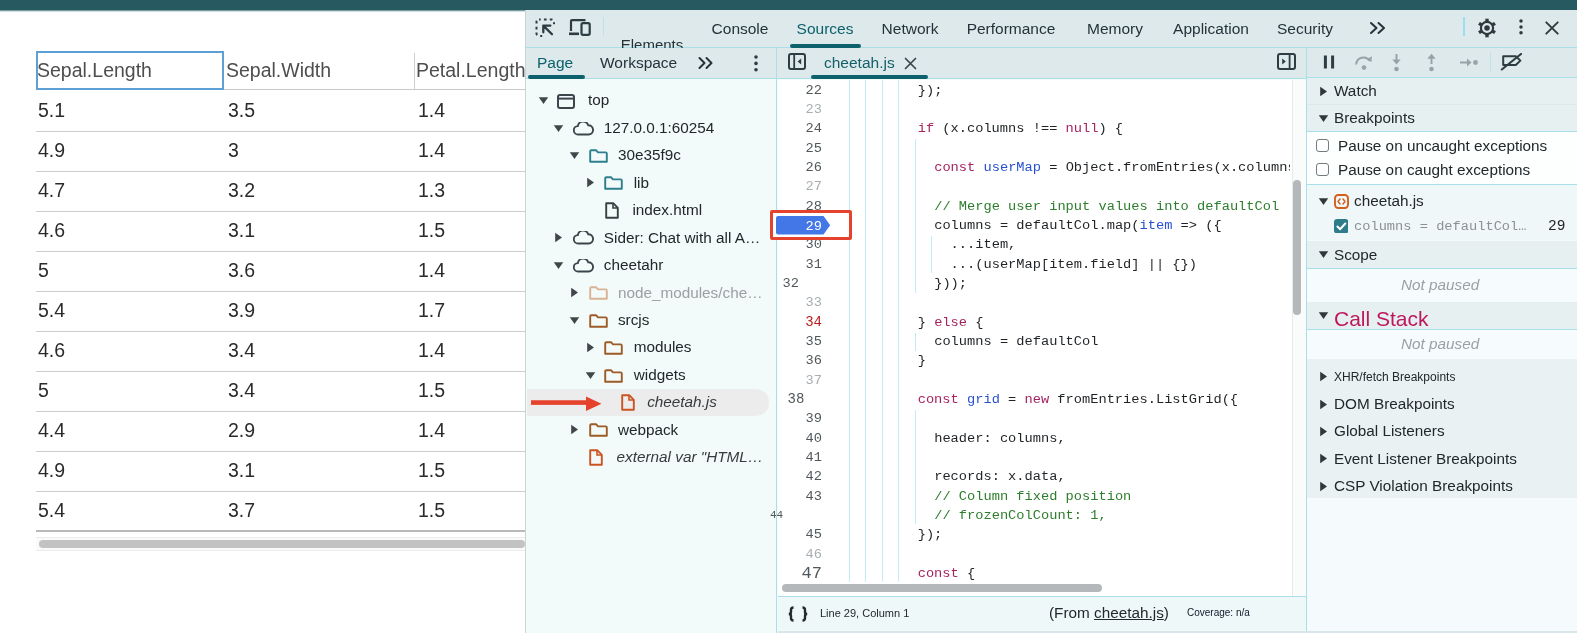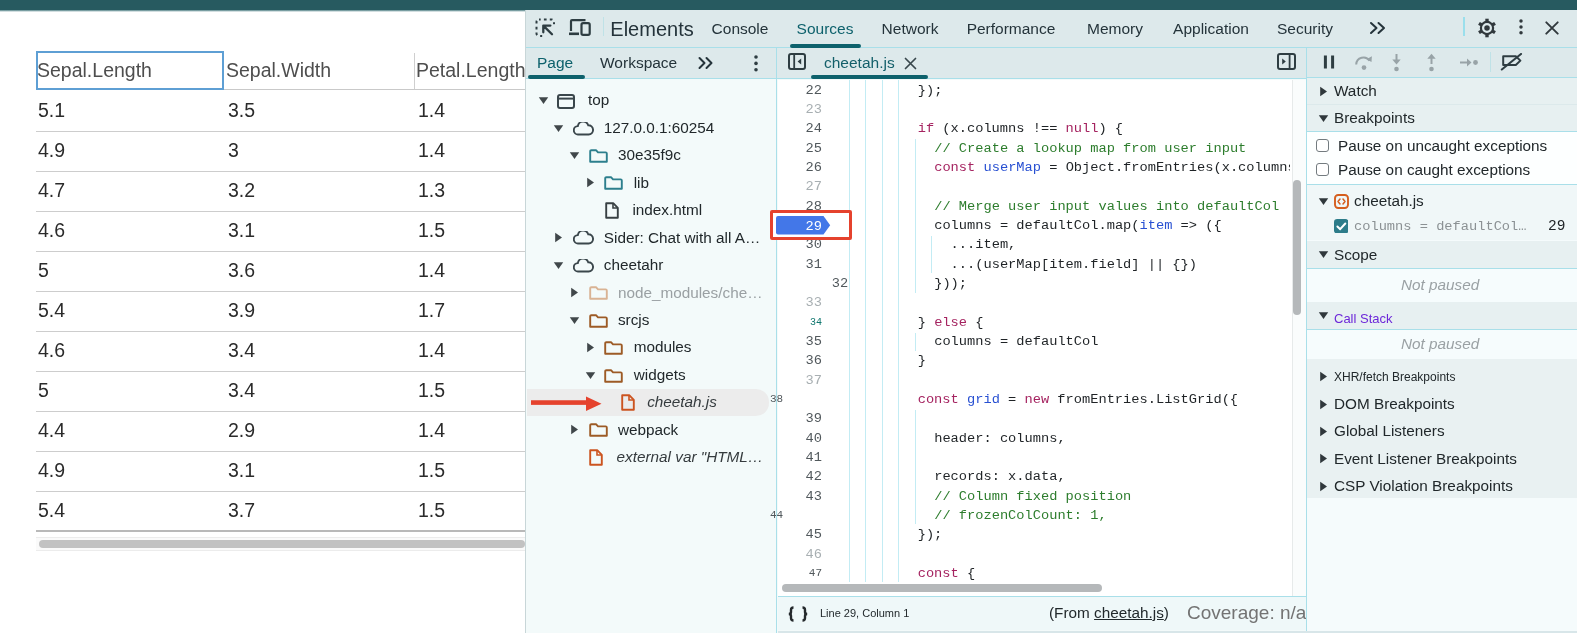--- a/index.html
+++ b/index.html
@@ -71,21 +71,21 @@
 <rect x="1.5" y="1.5" width="17.5" height="16.5" rx="2.5" fill="none" stroke="#2e3d42" stroke-width="2" stroke-dasharray="2.7 3.2" stroke-dashoffset="1"></rect>
 <rect x="7.2" y="6.2" width="15.8" height="14.8" fill="#dde9eb"></rect>
 <path d="M8.3 7.6 L15.4 7.6 M8.3 7.6 L8.3 14.3 M8.3 7.6 L17 16.3" stroke="#2e3d42" stroke-width="2.3" fill="none" stroke-linecap="round" stroke-linejoin="round"></path>
 </svg>
 <svg class="abs" style="left:568px;top:19px" width="24" height="17" viewBox="0 0 24 17">
 <path d="M3 12 V2.2 Q3 1.2 4 1.2 H17.5" fill="none" stroke="#2e3d42" stroke-width="2.2"></path>
 <path d="M1 14.8 H11" stroke="#2e3d42" stroke-width="2.6"></path>
 <rect x="13.5" y="4.2" width="8.2" height="11.6" rx="1.6" fill="none" stroke="#2e3d42" stroke-width="2.2"></rect>
 </svg>
 <div class="abs" style="left:603px;top:17px;width:1px;height:19px;background:#bfe2e7"></div>
-<div class="row" style="left:652px;top:11px;height:37px;transform:translateX(-50%);font-size:20px;color:#24333a">Elements</div>
+<div class="row" style="left:652px;top:26px;height:37px;transform:translateX(-50%);font-size:15px;color:#24333a">Elements</div>
 <div class="row" style="left:740px;top:10px;height:37px;transform:translateX(-50%);font-size:15.5px;color:#24333a">Console</div>
 <div class="row" style="left:825px;top:10px;height:37px;transform:translateX(-50%);font-size:15.5px;color:#0d616c">Sources</div>
 <div class="row" style="left:910px;top:10px;height:37px;transform:translateX(-50%);font-size:15.5px;color:#24333a">Network</div>
 <div class="row" style="left:1011px;top:10px;height:37px;transform:translateX(-50%);font-size:15.5px;color:#24333a">Performance</div>
 <div class="row" style="left:1115px;top:10px;height:37px;transform:translateX(-50%);font-size:15.5px;color:#24333a">Memory</div>
 <div class="row" style="left:1211px;top:10px;height:37px;transform:translateX(-50%);font-size:15.5px;color:#24333a">Application</div>
 <div class="row" style="left:1305px;top:10px;height:37px;transform:translateX(-50%);font-size:15.5px;color:#24333a">Security</div>
 <svg class="abs" style="left:1368px;top:21px" width="20" height="14" viewBox="0 0 20 14">
 <path d="M3 2 L8.5 7 L3 12 M10.5 2 L16 7 L10.5 12" fill="none" stroke="#24333a" stroke-width="2" stroke-linecap="round" stroke-linejoin="round"></path>
   </svg>
@@ -272,44 +272,43 @@
 <div class="abs mono" style="left:770px;top:80.64px;width:52px;height:19.33px;font-size:13.7px;line-height:19.33px;color:#51585c;text-align:right">22</div>
 <div class="abs mono" style="left:770px;top:99.97px;width:52px;height:19.33px;font-size:13.7px;line-height:19.33px;color:#a8afb2;text-align:right">23</div>
 <div class="abs mono" style="left:770px;top:119.30px;width:52px;height:19.33px;font-size:13.7px;line-height:19.33px;color:#51585c;text-align:right">24</div>
 <div class="abs mono" style="left:770px;top:138.63px;width:52px;height:19.33px;font-size:13.7px;line-height:19.33px;color:#51585c;text-align:right">25</div>
 <div class="abs mono" style="left:770px;top:157.96px;width:52px;height:19.33px;font-size:13.7px;line-height:19.33px;color:#51585c;text-align:right">26</div>
 <div class="abs mono" style="left:770px;top:177.29px;width:52px;height:19.33px;font-size:13.7px;line-height:19.33px;color:#a8afb2;text-align:right">27</div>
 <div class="abs mono" style="left:770px;top:196.62px;width:52px;height:19.33px;font-size:13.7px;line-height:19.33px;color:#51585c;text-align:right">28</div>
 <div class="abs mono" style="left:770px;top:215.95px;width:52px;height:19.33px;font-size:13.7px;line-height:19.33px;color:#51585c;text-align:right">29</div>
 <div class="abs mono" style="left:770px;top:235.28px;width:52px;height:19.33px;font-size:13.7px;line-height:19.33px;color:#51585c;text-align:right">30</div>
 <div class="abs mono" style="left:770px;top:254.61px;width:52px;height:19.33px;font-size:13.7px;line-height:19.33px;color:#51585c;text-align:right">31</div>
-<div class="abs mono" style="left:814px;top:273.94px;width:52px;height:19.33px;font-size:13.7px;line-height:19.33px;color:#51585c;text-align:center">32</div>
+<div class="abs mono" style="left:747px;top:273.94px;width:52px;height:19.33px;font-size:13.7px;line-height:19.33px;color:#51585c;text-align:right">32</div>
 <div class="abs mono" style="left:770px;top:293.27px;width:52px;height:19.33px;font-size:13.7px;line-height:19.33px;color:#a8afb2;text-align:right">33</div>
-<div class="abs mono" style="left:770px;top:312.60px;width:52px;height:19.33px;font-size:10px;line-height:19.33px;color:#0f766e;text-align:right">34</div>
+<div class="abs mono" style="left:770px;top:312.60px;width:52px;height:19.33px;font-size:14px;line-height:19.33px;color:#b91c1c;text-align:right">34</div>
 <div class="abs mono" style="left:770px;top:331.93px;width:52px;height:19.33px;font-size:13.7px;line-height:19.33px;color:#51585c;text-align:right">35</div>
 <div class="abs mono" style="left:770px;top:351.26px;width:52px;height:19.33px;font-size:13.7px;line-height:19.33px;color:#51585c;text-align:right">36</div>
 <div class="abs mono" style="left:770px;top:370.59px;width:52px;height:19.33px;font-size:13.7px;line-height:19.33px;color:#a8afb2;text-align:right">37</div>
-<div class="abs mono" style="left:770px;top:389.92px;width:52px;height:19.33px;font-size:11px;line-height:19.33px;color:#51585c;text-align:left">38</div>
+<div class="abs mono" style="left:770px;top:389.92px;width:52px;height:19.33px;font-size:14px;line-height:19.33px;color:#51585c;text-align:center">38</div>
 <div class="abs mono" style="left:770px;top:409.25px;width:52px;height:19.33px;font-size:13.7px;line-height:19.33px;color:#51585c;text-align:right">39</div>
 <div class="abs mono" style="left:770px;top:428.58px;width:52px;height:19.33px;font-size:13.7px;line-height:19.33px;color:#51585c;text-align:right">40</div>
 <div class="abs mono" style="left:770px;top:447.91px;width:52px;height:19.33px;font-size:13.7px;line-height:19.33px;color:#51585c;text-align:right">41</div>
 <div class="abs mono" style="left:770px;top:467.24px;width:52px;height:19.33px;font-size:13.7px;line-height:19.33px;color:#51585c;text-align:right">42</div>
 <div class="abs mono" style="left:770px;top:486.57px;width:52px;height:19.33px;font-size:13.7px;line-height:19.33px;color:#51585c;text-align:right">43</div>
 <div class="abs mono" style="left:770px;top:505.90px;width:52px;height:19.33px;font-size:11px;line-height:19.33px;color:#51585c;text-align:left">44</div>
 <div class="abs mono" style="left:770px;top:525.23px;width:52px;height:19.33px;font-size:13.7px;line-height:19.33px;color:#51585c;text-align:right">45</div>
 <div class="abs mono" style="left:770px;top:544.56px;width:52px;height:19.33px;font-size:13.7px;line-height:19.33px;color:#a8afb2;text-align:right">46</div>
-<div class="abs mono" style="left:770px;top:563.89px;width:52px;height:19.33px;font-size:11px;line-height:19.33px;color:#51585c;text-align:right">47</div>
+<div class="abs mono" style="left:770px;top:563.89px;width:52px;height:19.33px;font-size:17px;line-height:19.33px;color:#51585c;text-align:right">47</div>
 <div class="abs" style="left:914.6px;top:139.3px;width:1px;height:153.3px;background:#c3ecf4"></div>
 <div class="abs" style="left:930.9px;top:235.9px;width:1px;height:37.3px;background:#c3ecf4"></div>
 <div class="abs" style="left:914.6px;top:332.6px;width:1px;height:18.0px;background:#c3ecf4"></div>
 <div class="abs" style="left:914.6px;top:409.9px;width:1px;height:114.6px;background:#c3ecf4"></div>
 <div class="abs" style="left:901.3px;top:80px;width:389px;height:502px;overflow:hidden">
 <div class="abs mono" style="left:16.4px;top:0.64px;height:19.33px;font-size:13.7px;line-height:19.33px;white-space:pre"><span style="color:#1f2326">})</span><span style="color:#1f2326">;</span></div>
 <div class="abs mono" style="left:16.4px;top:39.30px;height:19.33px;font-size:13.7px;line-height:19.33px;white-space:pre"><span style="color:#a52360">if</span><span style="color:#1f2326"> (x.columns </span><span style="color:#1f2326">!==</span><span style="color:#1f2326"> </span><span style="color:#a52360">null</span><span style="color:#1f2326">) {</span></div>
-<div class="abs mono" style="left:32.9px;top:58.63px;height:19.33px;font-size:13.7px;line-height:19.33px;white-space:pre"><span style="color:#2d7d2d">// Create a lookup map from user input</span></div>
 <div class="abs mono" style="left:32.9px;top:77.96px;height:19.33px;font-size:13.7px;line-height:19.33px;white-space:pre"><span style="color:#a52360">const</span><span style="color:#1f2326"> </span><span style="color:#2850d2">userMap</span><span style="color:#1f2326"> = Object.fromEntries(x.columns.map(</span></div>
 <div class="abs mono" style="left:32.9px;top:116.62px;height:19.33px;font-size:13.7px;line-height:19.33px;white-space:pre"><span style="color:#2d7d2d">// Merge user input values into defaultCol</span></div>
 <div class="abs mono" style="left:32.9px;top:135.95px;height:19.33px;font-size:13.7px;line-height:19.33px;white-space:pre"><span style="color:#1f2326">columns = defaultCol.map(</span><span style="color:#2850d2">item</span><span style="color:#1f2326"> =&gt; ({</span></div>
 <div class="abs mono" style="left:49.3px;top:155.28px;height:19.33px;font-size:13.7px;line-height:19.33px;white-space:pre"><span style="color:#1f2326">...item,</span></div>
 <div class="abs mono" style="left:49.3px;top:174.61px;height:19.33px;font-size:13.7px;line-height:19.33px;white-space:pre"><span style="color:#1f2326">...(userMap[item.field] || {})</span></div>
 <div class="abs mono" style="left:32.9px;top:193.94px;height:19.33px;font-size:13.7px;line-height:19.33px;white-space:pre"><span style="color:#1f2326">}));</span></div>
 <div class="abs mono" style="left:16.4px;top:232.60px;height:19.33px;font-size:13.7px;line-height:19.33px;white-space:pre"><span style="color:#1f2326">} </span><span style="color:#a52360">else</span><span style="color:#1f2326"> {</span></div>
 <div class="abs mono" style="left:32.9px;top:251.93px;height:19.33px;font-size:13.7px;line-height:19.33px;white-space:pre"><span style="color:#1f2326">columns = defaultCol</span></div>
 <div class="abs mono" style="left:16.4px;top:271.26px;height:19.33px;font-size:13.7px;line-height:19.33px;white-space:pre"><span style="color:#1f2326">}</span></div>
 <div class="abs mono" style="left:16.4px;top:309.92px;height:19.33px;font-size:13.7px;line-height:19.33px;white-space:pre"><span style="color:#a52360">const</span><span style="color:#1f2326"> </span><span style="color:#2850d2">grid</span><span style="color:#1f2326"> = </span><span style="color:#a52360">new</span><span style="color:#1f2326"> fromEntries.ListGrid({</span></div>
@@ -327,21 +326,21 @@
 </svg>
 <div class="abs" style="left:1291.5px;top:80px;width:14.5px;height:516px;background:#fafcfc;border-left:1px solid #e7eaea"></div>
 <div class="abs" style="left:1292.5px;top:180px;width:8.5px;height:135px;border-radius:5px;background:#b5b8ba"></div>
 <div class="abs" style="left:782px;top:583.5px;width:320px;height:8.5px;border-radius:5px;background:#b5b8ba"></div>
 <div class="abs" style="left:778px;top:596px;width:528px;height:34px;background:#eff8f9;border-top:1px solid #a9dfe9"></div>
 <svg class="abs" style="left:787px;top:606px" width="22" height="16" viewBox="0 0 22 16">
 <path d="M6.5 1.5 Q4 1.5 4 4 V6 Q4 8 1.8 8 Q4 8 4 10 V12 Q4 14.5 6.5 14.5 M15.5 1.5 Q18 1.5 18 4 V6 Q18 8 20.2 8 Q18 8 18 10 V12 Q18 14.5 15.5 14.5" fill="none" stroke="#24292c" stroke-width="2.4"></path>
   </svg>
 <div class="row" style="left:820px;top:596px;height:33px;font-size:11px;color:#22292c">Line 29, Column 1</div>
 <div class="row" style="left:1049px;top:596px;height:33px;font-size:15.3px;color:#22292c">(From <span style="text-decoration:underline">cheetah.js</span>)</div>
-<div class="row" style="left:1187px;top:596px;height:33px;font-size:19px;color:#737373">Coverage: n/a</div>
+<div class="row" style="left:1187px;top:596px;height:33px;font-size:10px;color:#0f172a">Coverage: n/a</div>
 <div class="abs" style="left:1306px;top:48px;width:271px;height:585px;background:#f5fbfc;border-left:1px solid #a9dfe9"></div>
 <div class="abs" style="left:1307px;top:48px;width:270px;height:29px;background:#dde9eb"></div>
 <div class="abs" style="left:1307px;top:77px;width:270px;height:1px;background:#a9dfe9"></div>
 <svg class="abs" style="left:1321px;top:54px" width="16" height="16" viewBox="0 0 16 16">
 <path d="M4.4 1.5 V14.5 M11.6 1.5 V14.5" stroke="#2e3d42" stroke-width="3"></path>
   </svg>
 <svg class="abs" style="left:1355px;top:55px" width="18" height="15" viewBox="0 0 18 15">
 <path d="M1.2 9.5 A7.3 7.3 0 0 1 14.6 5.8" fill="none" stroke="#98a3a7" stroke-width="2"></path>
 <path d="M16.9 1.3 l-.4 5.6 -5-2.6 z" fill="#98a3a7"></path>
 <circle cx="9" cy="12.6" r="2.35" fill="#98a3a7"></circle>
@@ -404,21 +403,21 @@
     <path d="M0.8 1.2 H10.2 L5.5 8 Z" fill="#30383c"></path>
   </svg>
 <div class="row" style="left:1334px;top:241px;height:27px;font-size:15.3px;color:#21282b">Scope</div>
 <div class="abs" style="left:1307px;top:268px;width:270px;height:1px;background:#a9dfe9"></div>
 <div class="abs" style="left:1307px;top:269px;width:270px;height:33px;background:#f6fcfd"></div>
 <div class="row" style="left:1401px;top:269px;height:32px;font-size:15.3px;font-style:italic;color:#9aa1a4">Not paused</div>
 <div class="abs" style="left:1307px;top:302px;width:270px;height:27px;background:#e7f0f1"></div>
 <svg class="abs" style="left:1318px;top:311.0px" width="11" height="9" viewBox="0 0 11 9">
     <path d="M0.8 1.2 H10.2 L5.5 8 Z" fill="#30383c"></path>
   </svg>
-<div class="row" style="left:1334px;top:302px;height:33px;font-size:13px;color:#6d28d9">Call Stack</div>
+<div class="row" style="left:1334px;top:302px;height:33px;font-size:21px;color:#be185d">Call Stack</div>
 <div class="abs" style="left:1307px;top:329px;width:270px;height:1px;background:#a9dfe9"></div>
 <div class="abs" style="left:1307px;top:330px;width:270px;height:29px;background:#f6fcfd"></div>
 <div class="row" style="left:1401px;top:329px;height:30px;font-size:15.3px;font-style:italic;color:#9aa1a4">Not paused</div>
 <div class="abs" style="left:1307px;top:359px;width:270px;height:139px;background:#e9f1f2"></div>
 <svg class="abs" style="left:1319px;top:371.2px" width="9" height="11" viewBox="0 0 9 11">
     <path d="M1.2 0.8 V10.2 L8 5.5 Z" fill="#30383c"></path>
   </svg>
 <div class="row" style="left:1334px;top:363.0px;height:27.4px;font-size:12px;color:#21282b">XHR/fetch Breakpoints</div>
 <svg class="abs" style="left:1319px;top:398.6px" width="9" height="11" viewBox="0 0 9 11">
     <path d="M1.2 0.8 V10.2 L8 5.5 Z" fill="#30383c"></path>

